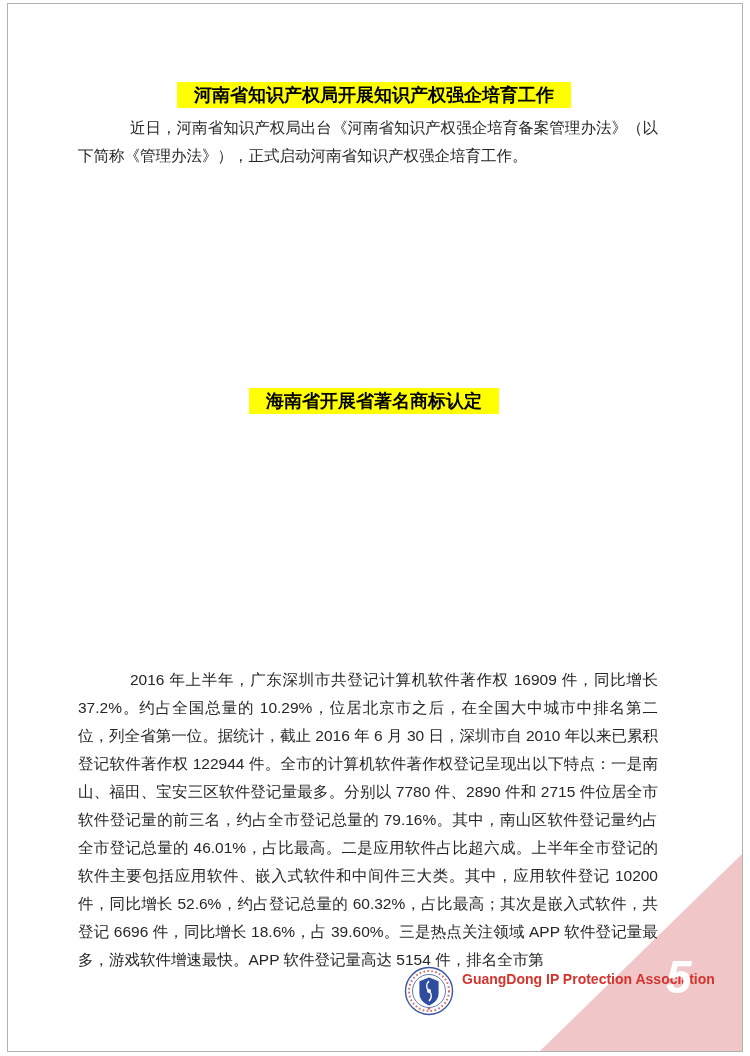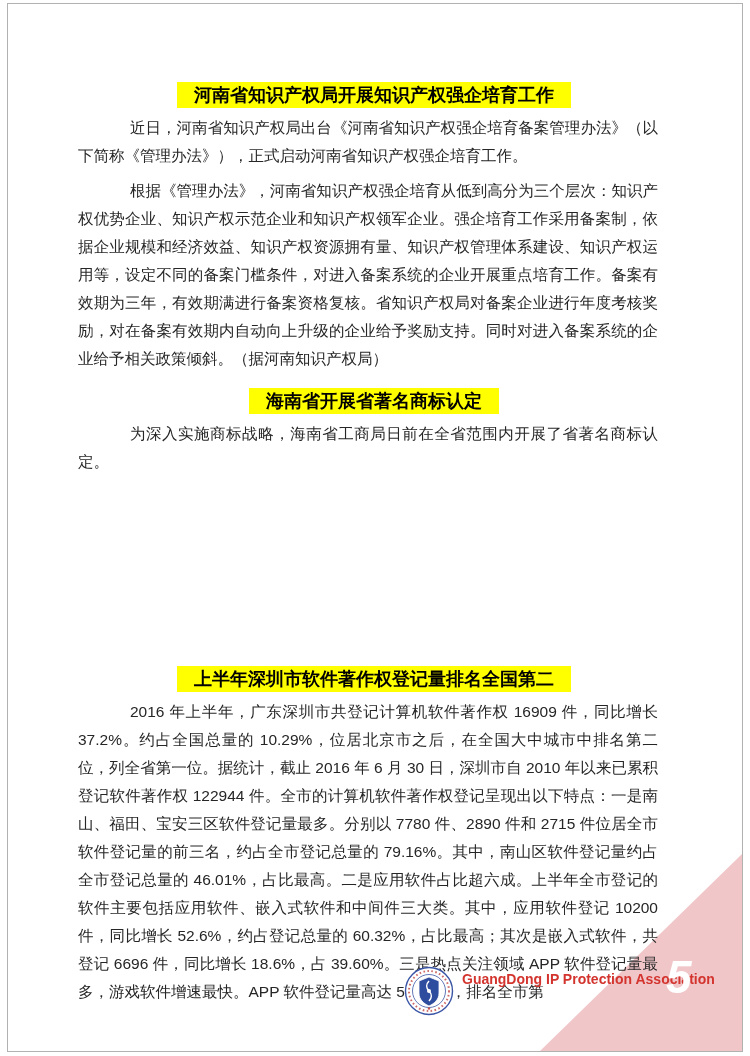--- a/index.html
+++ b/index.html
@@ -55,30 +55,27 @@
 </head>
 <body>
 
 <div class="page">
 
   <div class="corner-triangle"></div>
 
   <div class="article s1">
     <h2 class="article-title"><span class="hl">河南省知识产权局开展知识产权强企培育工作</span></h2>
     <p>近日，河南省知识产权局出台《河南省知识产权强企培育备案管理办法》（以下简称《管理办法》），正式启动河南省知识产权强企培育工作。</p>
-    <p>根据《管理办法》，河南省知识产权强企培育从低到高分为三个层次：知识产权优势企业、知识产权示范企业和知识产权领军企业。强企培育工作采用备案制，依据企业规模和经济效益、知识产权资源拥有量、知识产权管理体系建设、知识产权运用等，设定不同的备案门槛条件，对进入备案系统的企业开展重点培育工作。备案有效期为三年，有效期满进行备案资格复核。省知识产权局对备案企业进行年度考核奖励，对在备案有效期内自动向上升级的企业给予奖励支持。同时对进入备案系统的企业给予相关政策倾斜。（据河南知识产权局）</p>
   </div>
 
   <div class="article s2">
     <h2 class="article-title"><span class="hl">海南省开展省著名商标认定</span></h2>
-    <p>为深入实施商标战略，海南省工商局日前在全省范围内开展了省著名商标认定。</p>
   </div>
 
   <div class="article s3">
-    <h2 class="article-title"><span class="hl">上半年深圳市软件著作权登记量排名全国第二</span></h2>
     <p>2016 年上半年，广东深圳市共登记计算机软件著作权 16909 件，同比增长 37.2%。约占全国总量的 10.29%，位居北京市之后，在全国大中城市中排名第二位，列全省第一位。据统计，截止 2016 年 6 月 30 日，深圳市自 2010 年以来已累积登记软件著作权 122944 件。全市的计算机软件著作权登记呈现出以下特点：一是南山、福田、宝安三区软件登记量最多。分别以 7780 件、2890 件和 2715 件位居全市软件登记量的前三名，约占全市登记总量的 79.16%。其中，南山区软件登记量约占全市登记总量的 46.01%，占比最高。二是应用软件占比超六成。上半年全市登记的软件主要包括应用软件、嵌入式软件和中间件三大类。其中，应用软件登记 10200 件，同比增长 52.6%，约占登记总量的 60.32%，占比最高；其次是嵌入式软件，共登记 6696 件，同比增长 18.6%，占 39.60%。三是热点关注领域 APP 软件登记量最多，游戏软件增速最快。APP 软件登记量高达 5154 件，排名全市第</p>
   </div>
 
   <div class="footer">
     <div class="footer-logo">
       <svg width="50" height="50" viewBox="0 0 50 50">
         <circle cx="25" cy="25" r="23.5" fill="#ffffff" stroke="#3a55a5" stroke-width="1.4"></circle>
         <circle cx="25" cy="25" r="20" fill="none" stroke="#c5534f" stroke-width="2" stroke-dasharray="1.6 2.4" opacity="0.85"></circle>
         <circle cx="25" cy="25" r="16.5" fill="none" stroke="#3a55a5" stroke-width="0.8"></circle>
         <path d="M25 11 L35 15 V27 C35 33.5 30.5 37.5 25 40 C19.5 37.5 15 33.5 15 27 V15 Z" fill="#2e4d9e" stroke="#ffffff" stroke-width="0.8"></path>

